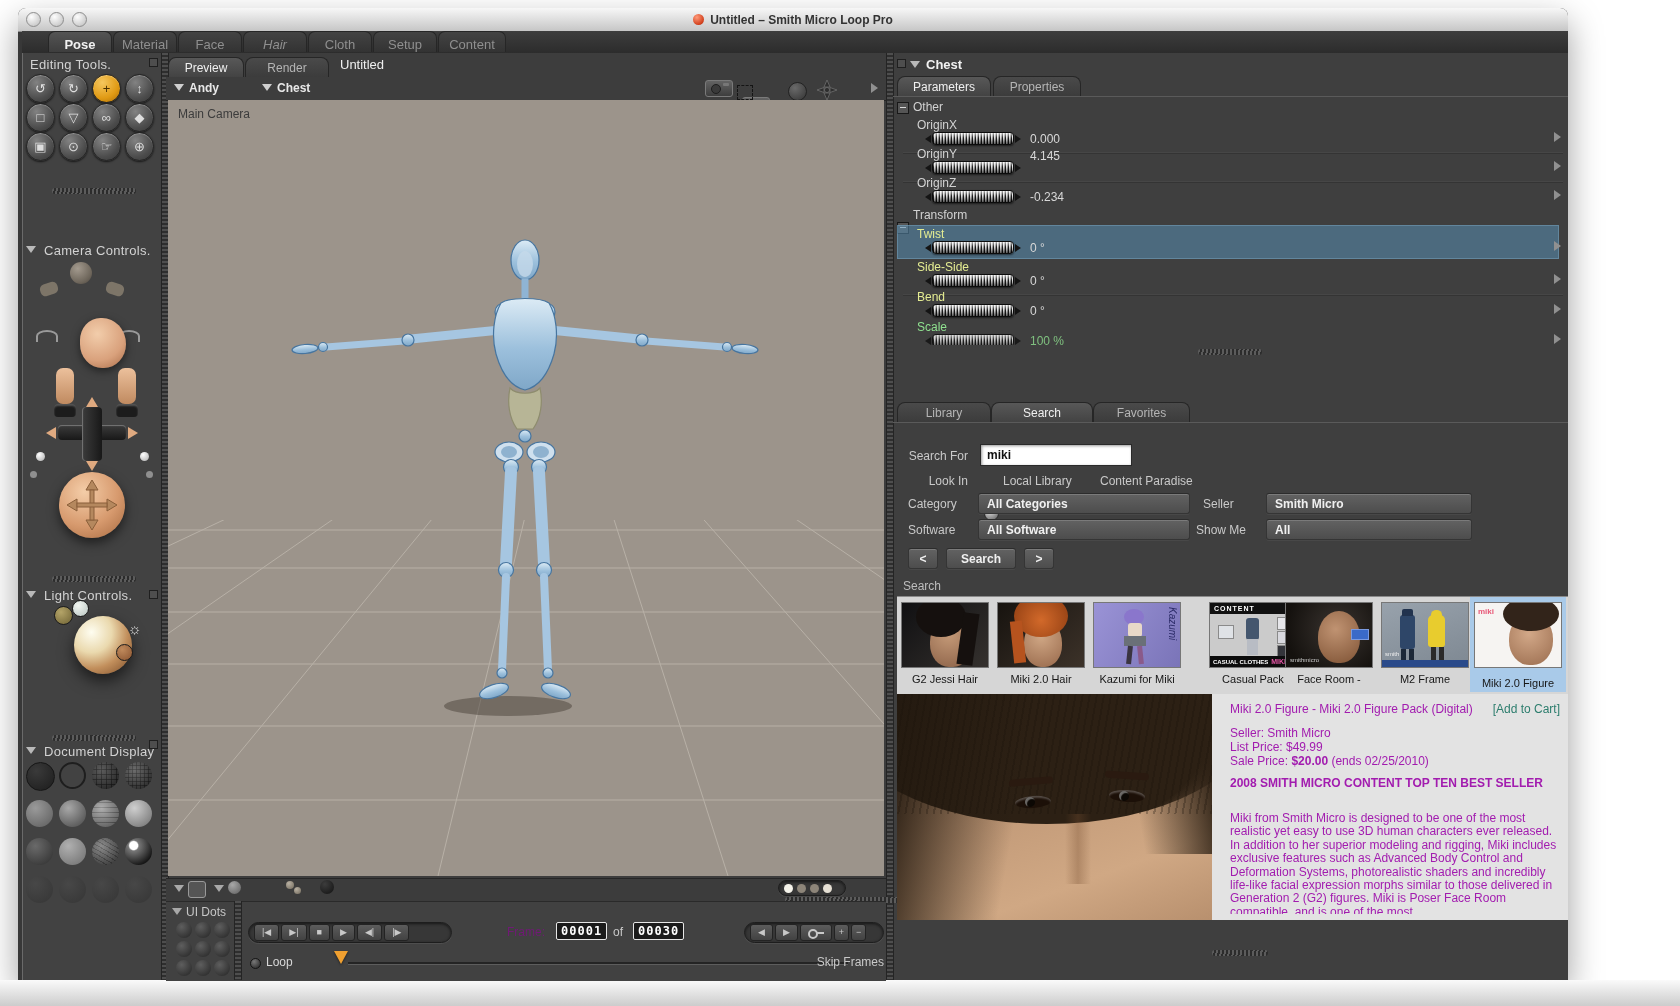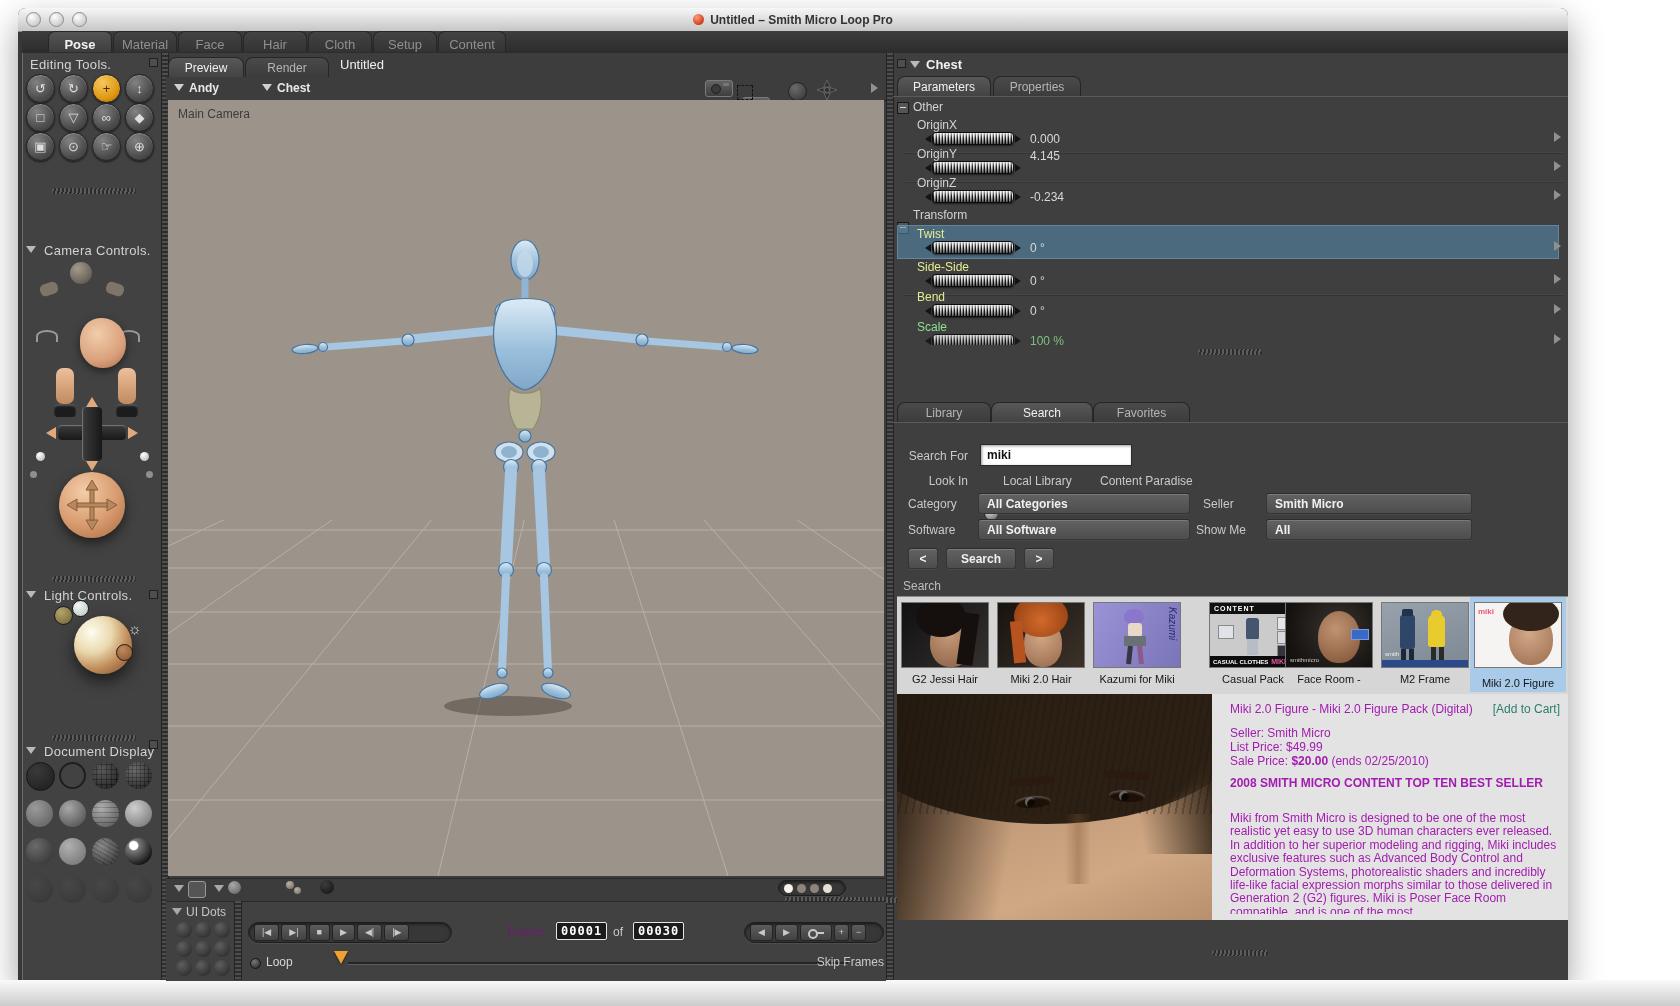--- a/index.html
+++ b/index.html
@@ -94,21 +94,21 @@
 <div class="a tabbar nosel">
   <div class="mtab active" style="left:26px;width:62px;">
       <span>Pose</span>
     </div>
   <div class="mtab" style="left:91px;width:62px;">
       <span>Material</span>
     </div>
   <div class="mtab" style="left:156px;width:62px;">
       <span>Face</span>
     </div>
-  <div class="mtab" style="left:221px;width:62px;">
+  <div class="mtab" style="left:221px;width:62px;font-style:italic;">
       <span>Hair</span>
     </div>
   <div class="mtab" style="left:286px;width:62px;">
       <span>Cloth</span>
     </div>
   <div class="mtab" style="left:351px;width:62px;">
       <span>Setup</span>
     </div>
   <div class="mtab" style="left:416px;width:66px;">
       <span>Content</span>

